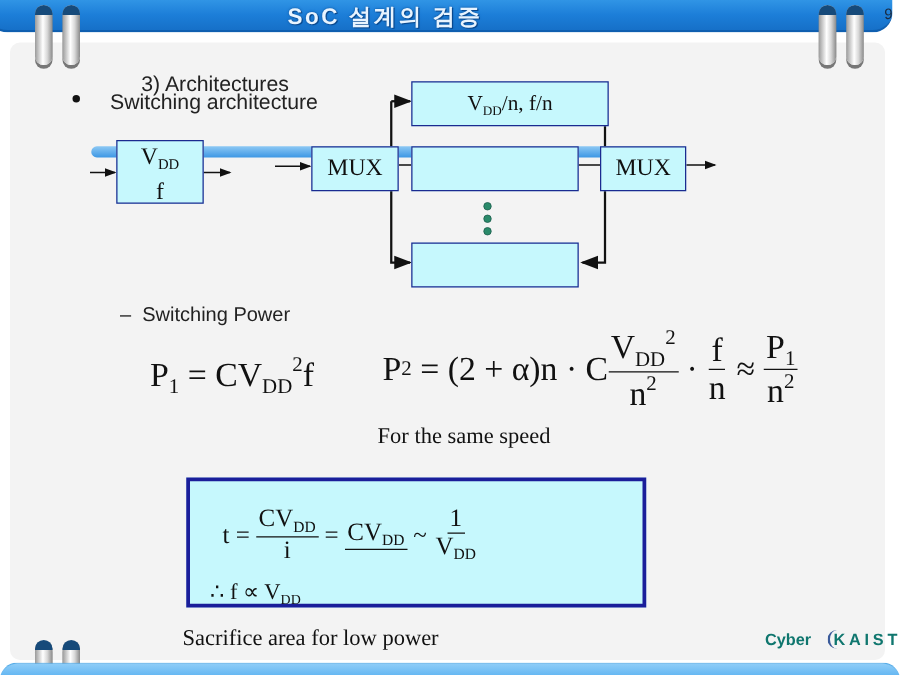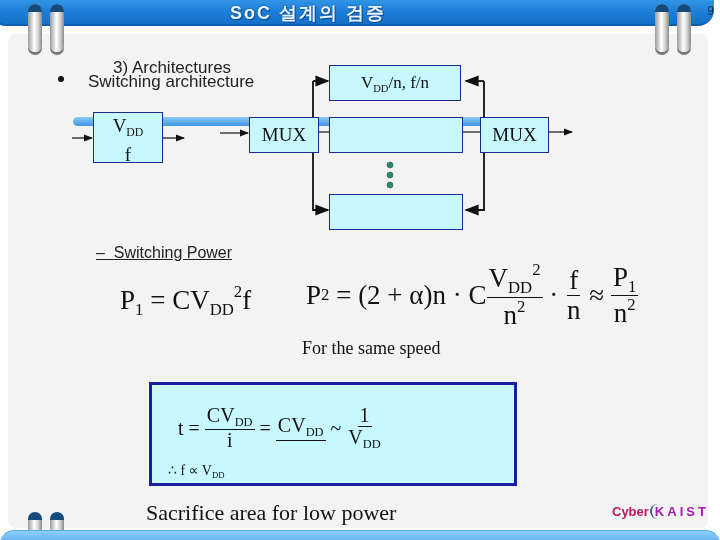--- a/index.html
+++ b/index.html
@@ -111,30 +111,30 @@
   <circle cx="390" cy="185" r="3" fill="#2a8a6a" stroke="#1a5a4a" stroke-width="0.6"></circle>
 </svg>
 
 <div class="box" style="left:93px; top:112px; width:70px; height:51px; font-size:19px; line-height:22px; padding-top:2px;">
   <div><span>V</span><span class="sub">DD</span></div>
   <div>f</div>
 </div>
 
 <div class="box" style="left:249px; top:117px; width:70px; height:36px; font-size:19px; line-height:34px;">MUX</div>
 
-<div class="box" style="left:329px; top:65px; width:132px; height:36px; font-size:17px; line-height:34px;">
+<div class="box" style="left:329px; top:65px; width:158px; height:36px; font-size:17px; line-height:34px;">
   <span>V</span><span class="sub">DD</span><span>/n, f/n</span>
 </div>
 
 <div class="box" style="left:329px; top:117px; width:134px; height:36px;"></div>
 <div class="box" style="left:329px; top:194px; width:134px; height:36px;"></div>
 
 <div class="box" style="left:480px; top:117px; width:69px; height:36px; font-size:19px; line-height:34px;">MUX</div>
 
-<div class="heading" style="left:96px; top:244px; font-size:16px;text-decoration:underline;">
+<div class="heading" style="left:96px; top:244px; font-size:16px;">
   <span>–</span>&nbsp;&nbsp;<span>Switching Power</span>
 </div>
 
 <div class="serif" style="position:absolute; left:120px; top:282px; font-size:27px; white-space:nowrap;">
   <span>P</span><span class="sub">1</span><span> = CV</span><span class="sub">DD</span><span class="sup">2</span><span>f</span>
 </div>
 
 <div class="serif" style="position:absolute; left:306px; top:258px; font-size:27px; white-space:nowrap; height:74px; display:flex; align-items:center;">
   <span>P</span>
     <span class="sub">2</span>
@@ -167,23 +167,23 @@
   <span style="white-space:pre;"> = </span>
   <span class="frac">
     <span class="num"><span>CV</span><span class="sub">DD</span></span>
   </span>
   <span style="white-space:pre;"> ~ </span>
   <span class="frac">
     <span class="num">1</span>
     <span class="den"><span>V</span><span class="sub">DD</span></span>
   </span>
 </div>
-<div class="serif" style="position:absolute; left:168px; top:462px; font-size:14px; white-space:nowrap;text-align:center;">
+<div class="serif" style="position:absolute; left:168px; top:462px; font-size:18px; white-space:nowrap;text-align:center;">
   <span>∴ f ∝ V</span><span class="sub">DD</span>
 </div>
 
-<div class="serif" style="position:absolute; left:146px; top:500px; font-size:22px;">Sacrifice area for low power</div>
+<div class="serif" style="position:absolute; left:146px; top:500px; font-size:18px;">Sacrifice area for low power</div>
 
 <div class="logo">
-  <span style="color:#be185d;">Cyber</span><span style="color:#a21caf; letter-spacing:3px; border-left:2px solid #3a5a9a; border-radius:12px 0 0 12px; padding-left:3px; margin-left:1px;">KAIST</span>
+  <span style="color:#0f766e;">Cyber</span><span style="color:#0f766e; letter-spacing:3px; border-left:2px solid #3a5a9a; border-radius:12px 0 0 12px; padding-left:3px; margin-left:13px;">KAIST</span>
 </div>
 
 <div class="bottombar"></div>
 
 </body></html>

